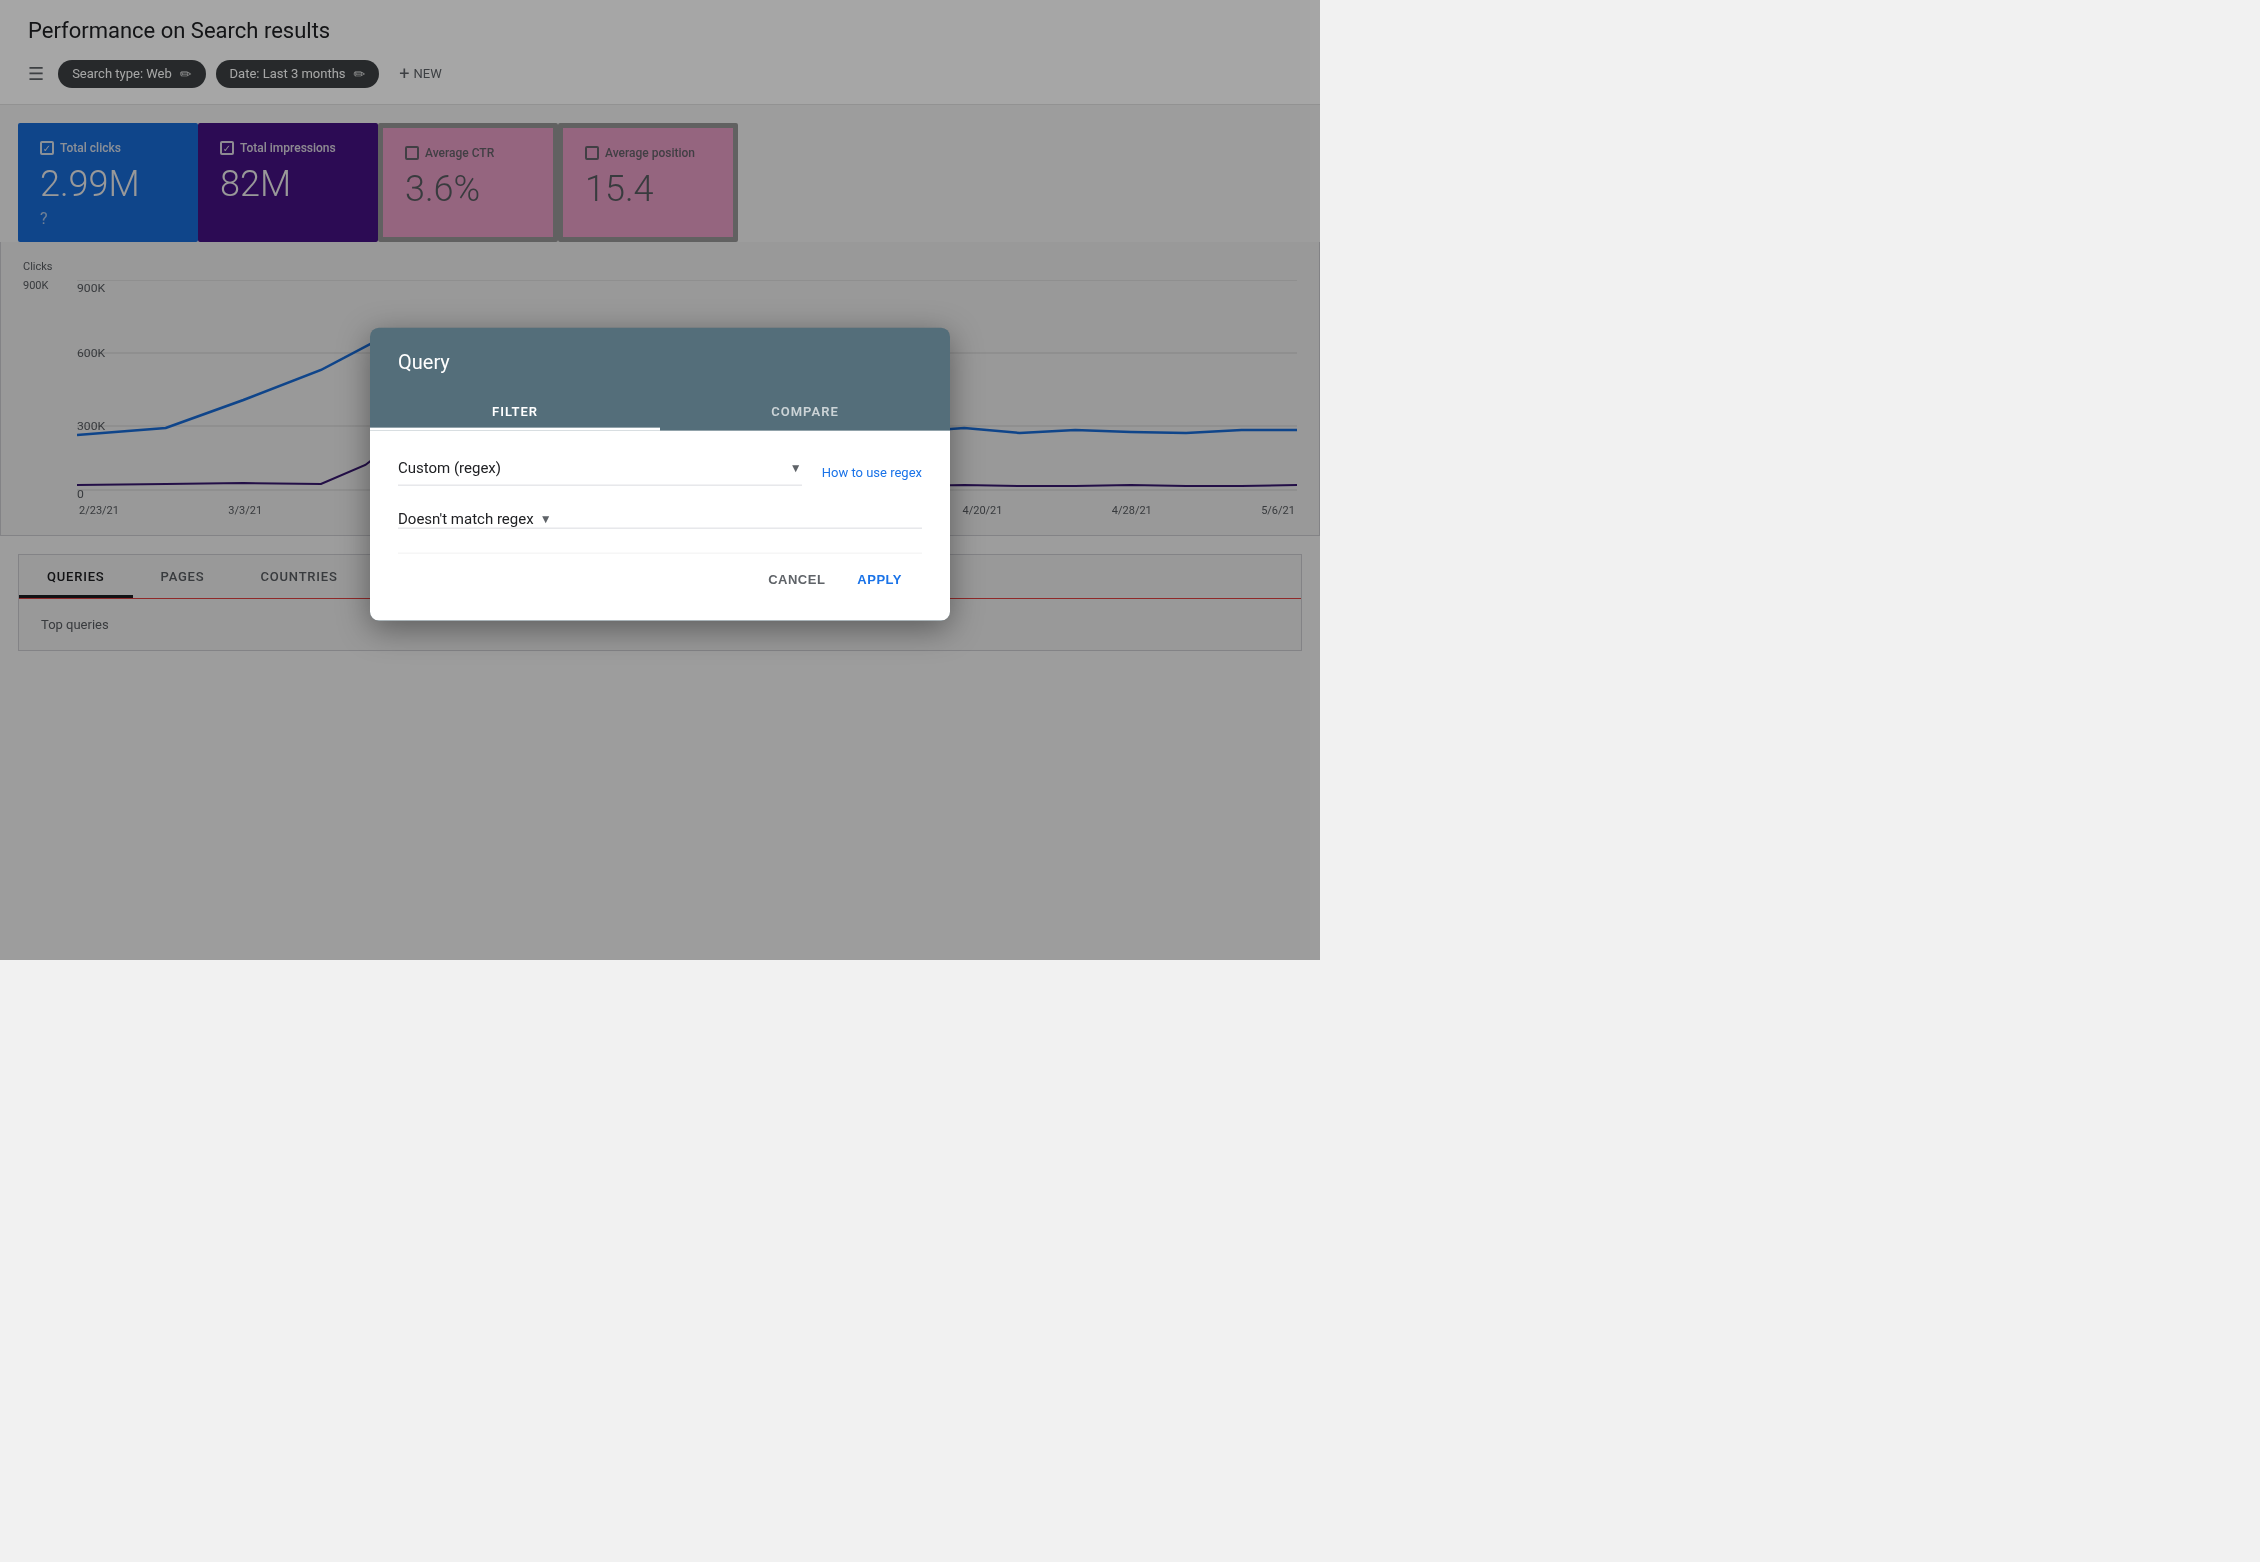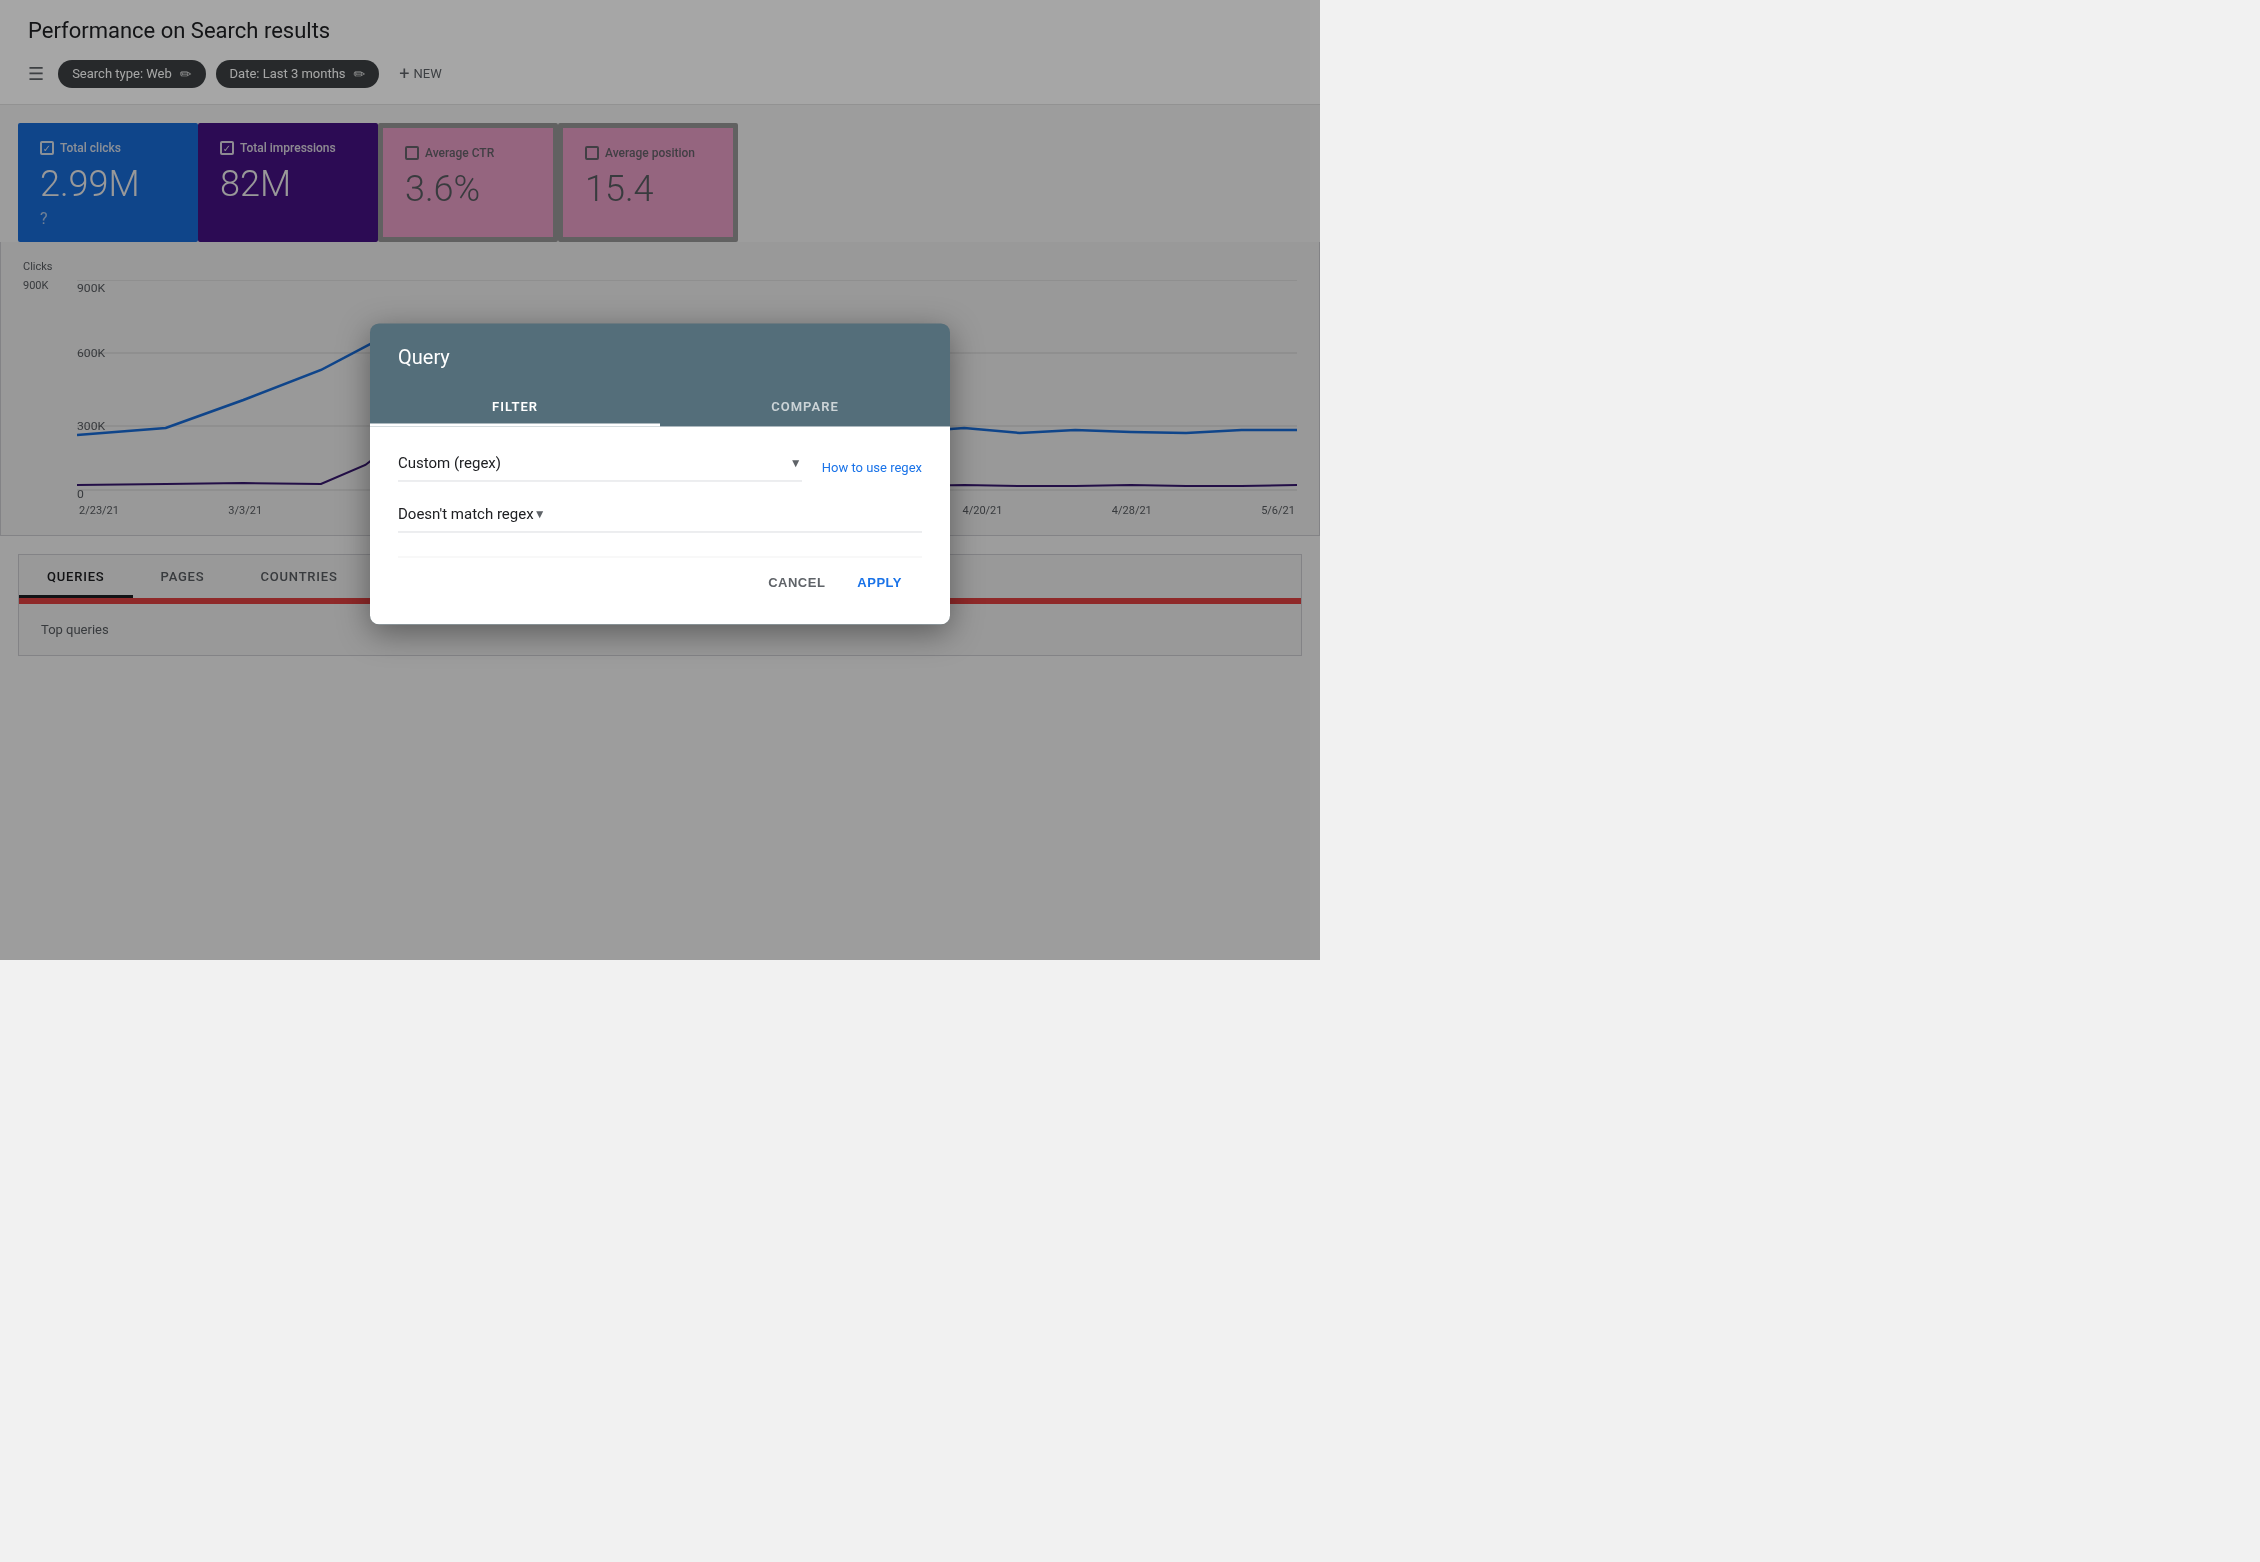--- a/index.html
+++ b/index.html
@@ -139,21 +139,21 @@
 
     
     .bottom-section {
       background: #fff;
       margin: 18px 18px 0;
       border: 1px solid #dadce0;
       filter: brightness(1.0);
     }
     .tabs {
       display: flex;
-      border-bottom: 6px solid #ef4444;
+      border-bottom: 1px solid #ef4444;
     }
     .tab {
       padding: 14px 28px;
       font-size: 13px;
       font-weight: 500;
       color: #5f6368;
       cursor: pointer;
       letter-spacing: 0.8px;
       position: relative;
     }
@@ -258,22 +258,22 @@
     }
     .form-row-inline {
       display: flex;
       align-items: center;
       justify-content: space-between;
     }
     .form-condition-select {
       display: flex;
       align-items: center;
       border-bottom: 1px solid #dadce0;
-      padding-bottom: 8px;
-      cursor: pointer;
+      cursor: pointer;
+      gap: 6px;
     }
     .form-condition-text {
       font-size: 15px;
       color: #202124;
     }
     .form-condition-arrow {
       color: #5f6368;
       font-size: 12px;
     }
     .form-input {

